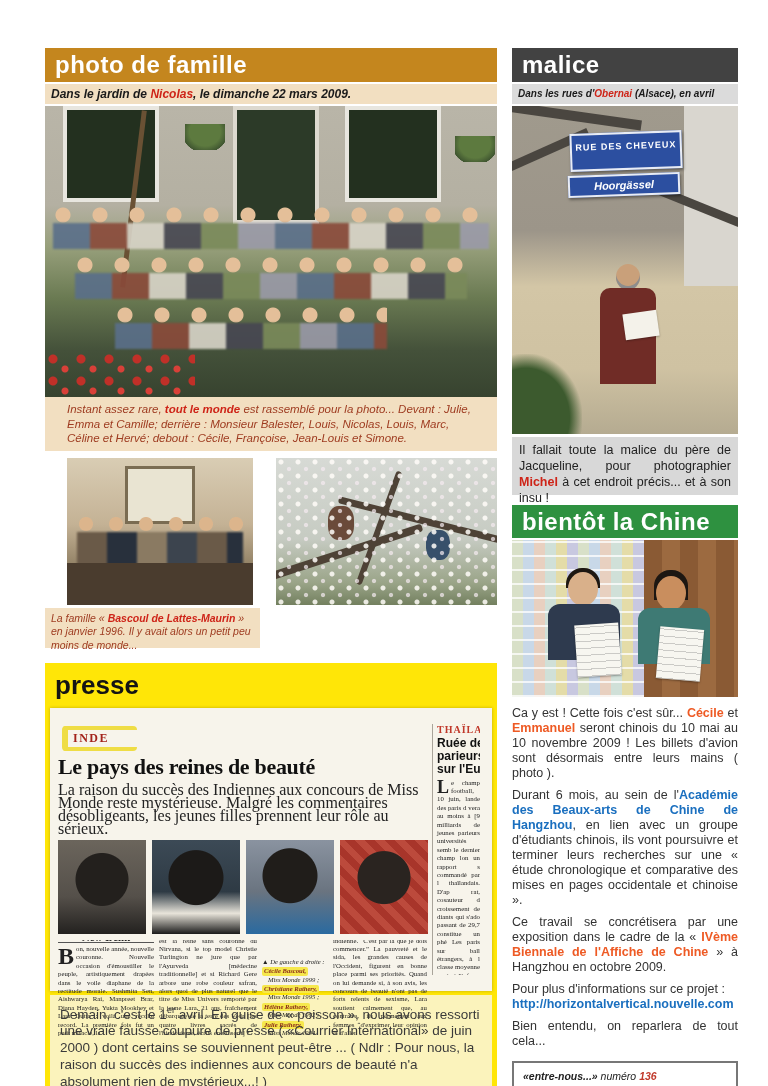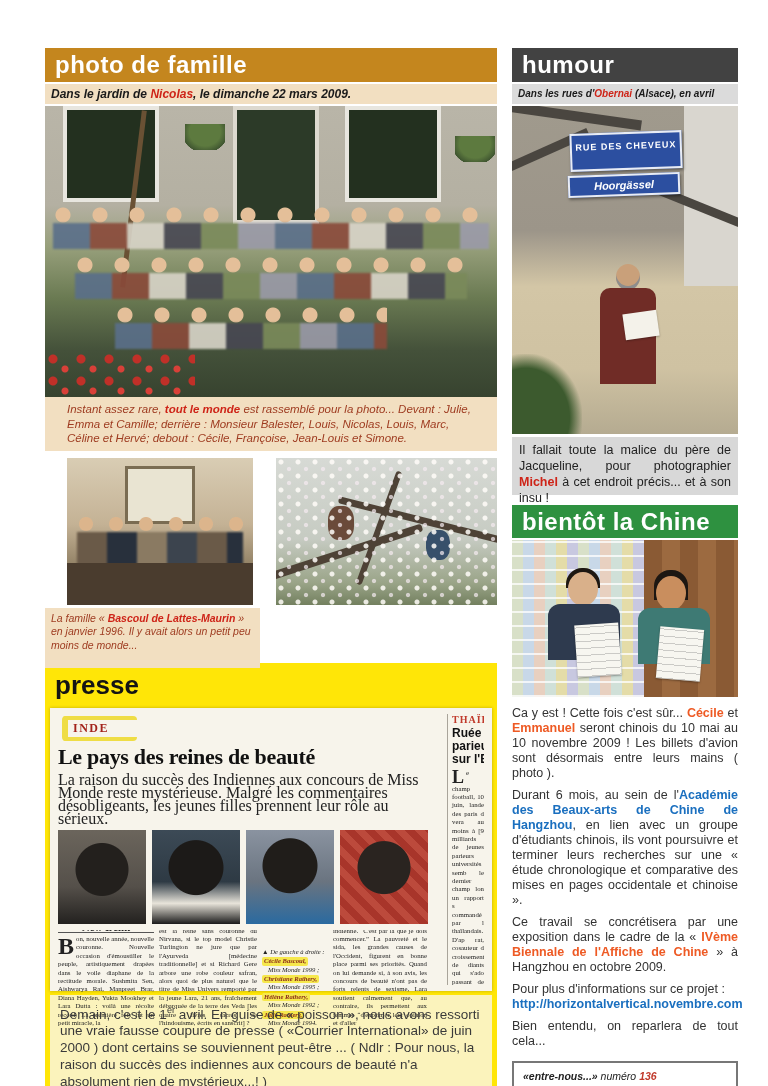--- a/index.html
+++ b/index.html
@@ -44,26 +44,26 @@
   .pf-torsos2 { position:absolute; left:10px; right:10px; top:74px; height:34px; filter:blur(1px);
     background:repeating-linear-gradient(90deg,#6a5a48 0 30px,#28303c 30px 60px,#8a7a62 60px 90px,#3c444e 90px 120px); }
   .pf-small-right { position:absolute; left:231px; top:0; width:221px; height:147px;
     background:linear-gradient(180deg,#d7dad5 0%,#c6cbc2 55%,#9aa488 85%,#73805f 100%); }
   .branch { position:absolute; background:#4e4236; border-radius:3px; }
   .blossoms { position:absolute; inset:0;
     background-image:radial-gradient(circle at 5px 4px,rgba(255,252,248,.85) 2px,rgba(0,0,0,0) 3px),radial-gradient(circle at 13px 11px,rgba(245,235,240,.7) 1.6px,rgba(0,0,0,0) 2.6px);
     background-size:17px 14px; }
   .climber { position:absolute; border-radius:40%; }
   .pf-cap-row { position:relative; margin-top:3px; height:46px; }
-  .pf-cap-box { position:absolute; top:0; background:#f2dfc1; padding:4px 6px; font-style:italic; font-size:10.5px; line-height:13.5px; color:#9e3b20; height:60px; }
+  .pf-cap-box { position:absolute; top:0; background:#f2dfc1; padding:4px 6px; font-style:italic; font-size:10.5px; line-height:13.5px; color:#9e3b20; height:40px; }
 
   
   .presse { margin-top:9px; background:#ffe607; padding:0 5px 6px 5px; }
   .presse-title { font-size:26px; font-weight:bold; color:#141414; padding:7px 0 5px 5px; height:45px; }
-  .clipping { background:#f7f4eb; height:283px; padding:6px 8px; display:flex; font-family:"Liberation Serif", serif; color:#222; box-shadow:0 0 3px rgba(0,0,0,.25);gap:15px; }
+  .clipping { background:#f7f4eb; height:283px; padding:16px 8px; display:flex; font-family:"Liberation Serif", serif; color:#222; box-shadow:0 0 3px rgba(0,0,0,.25); }
   .clip-main { width:370px; }
   .kicker { display:inline-block; font-weight:bold; font-size:12px; letter-spacing:1.5px; color:#a3231b;
     border-left:6px solid #efdd45; border-top:4px solid #efdd45; border-bottom:4px solid #efdd45; border-radius:4px; padding:1px 28px 1px 5px; margin:2px 0 1px 4px; }
   .headline { font-size:22px; font-weight:bold; color:#111; margin:2px 0 3px 0; letter-spacing:-.3px; }
   .subtitle { font-size:16px; line-height:13px; }
   .mug-row { display:flex; gap:6px; margin:5px 0 6px 0; }
   .mug { width:88px; height:94px; position:relative; }
   .mug1 { background:radial-gradient(circle at 50% 42%,#23201d 26px,rgba(0,0,0,0) 27px),radial-gradient(circle at 50% 48%,#c69b74 17px,rgba(0,0,0,0) 18px),linear-gradient(180deg,#6b655c 0%,#55504a 60%,#23211f 100%); }
   .mug2 { background:radial-gradient(circle at 50% 40%,#1c1a18 27px,rgba(0,0,0,0) 28px),radial-gradient(circle at 50% 47%,#cfa87e 17px,rgba(0,0,0,0) 18px),linear-gradient(180deg,#3c4a56 0%,#2e3a44 55%,#e8e4da 78%,#1a1a1a 100%); }
   .mug3 { background:radial-gradient(circle at 50% 38%,#201d1a 27px,rgba(0,0,0,0) 28px),radial-gradient(circle at 50% 46%,#b98a62 17px,rgba(0,0,0,0) 18px),linear-gradient(180deg,#8a93a0 0%,#6a7480 55%,#2a6aa0 100%); }
@@ -234,21 +234,21 @@
     </div>
 
     <div class="note">
       <span>Demain, c'est le 1</span><span class="sup">er</span><span> avril. En guise de « poisson », nous avons ressorti une vraie fausse coupure de presse ( «Courrier International» de juin 2000 ) dont certains se souviennent peut-être ... ( Ndlr : Pour nous, la raison du succès des indiennes aux concours de beauté n'a absolument rien de mystérieux...! )</span>
     </div>
   </div>
 </div>
 
 <div class="col-right">
 
-  <div class="sec-head head-gray">humour</div>
+  <div class="sec-head head-gray">malice</div>
 
   <div class="date-strip strip-gray">
     <span>Dans les rues d'</span><span class="red-accent">Obernai</span><span> (Alsace), en avril 2001.</span>
   </div>
 
   <div class="photo hm-photo">
     <div class="beam" style="left:-20px;top:4px;width:150px;height:10px;transform:rotate(8deg);"></div>
     <div class="beam" style="left:-10px;top:40px;width:90px;height:9px;transform:rotate(-24deg);"></div>
     <div class="hm-corner"></div>
     <div class="beam" style="right:-16px;top:96px;width:110px;height:9px;transform:rotate(22deg);"></div>
@@ -276,21 +276,21 @@
     <div class="cn-hair" style="left:142px;top:30px;height:30px;"></div>
     <div class="cn-head" style="left:144px;top:36px;background:#c98e5e;"></div>
     <div class="cn-body" style="left:126px;top:68px;background:#3e7a74;"></div>
     <div class="cn-paper" style="left:146px;top:88px;transform:rotate(5deg);"></div>
   </div>
 
   <div class="cn-text">
     <p><span>Ca y est ! Cette fois c'est sûr... </span><span class="orange">Cécile</span><span> et </span><span class="orange">Emmanuel</span><span> seront chinois du 10 mai au 10 novembre 2009 ! Les billets d'avion sont désormais entre leurs mains ( photo ).</span></p>
     <p><span>Durant 6 mois, au sein de l'</span><span class="blue">Académie des Beaux-arts de Chine de Hangzhou</span><span>, en lien avec un groupe d'étudiants chinois, ils vont poursuivre et terminer leurs recherches sur une « étude chronologique et comparative des mises en pages occidentale et chinoise ».</span></p>
     <p><span>Ce travail se concrétisera par une exposition dans le cadre de la « </span><span class="orange">IVème Biennale de l'Affiche de Chine</span><span> » à Hangzhou en octobre 2009.</span></p>
-    <p><span>Pour plus d'informations sur ce projet :</span><br><span class="blue link-line">http://horizontalvertical.novembre.com</span></p>
+    <p><span>Pour plus d'informations sur ce projet :</span><br><span class="blue link-line">http://horizontalvertical.nouvelle.com</span></p>
     <p><span>Bien entendu, on reparlera de tout cela...</span></p>
   </div>
 
   <div class="footer-box">
     <div><span class="bold it">«entre-nous...»</span><span class="it"> numéro </span><span class="num-red it">136</span></div>
     <div class="it">rédaction / contact : michel.bascoul@wanadoo.fr</div>
 
   </div>
 
 </div>

